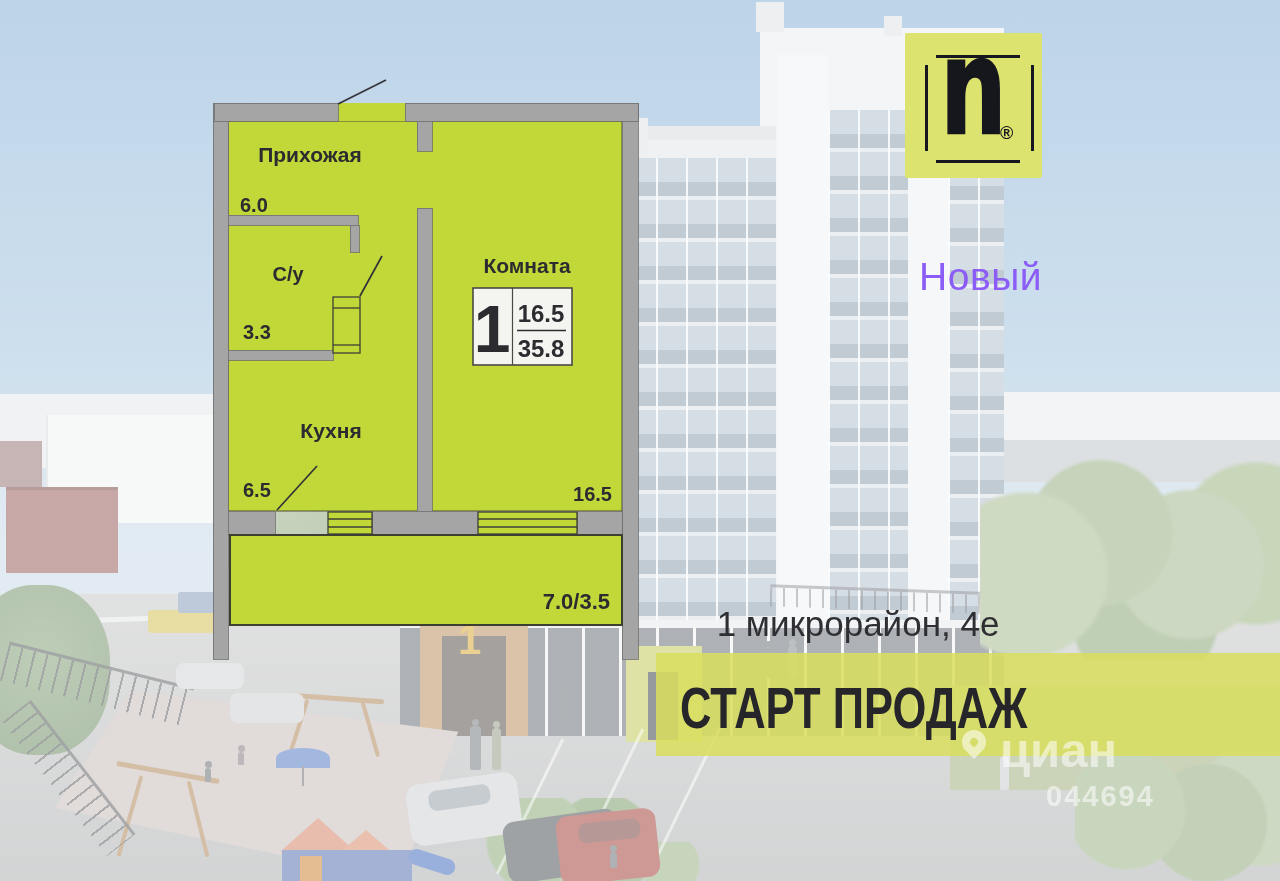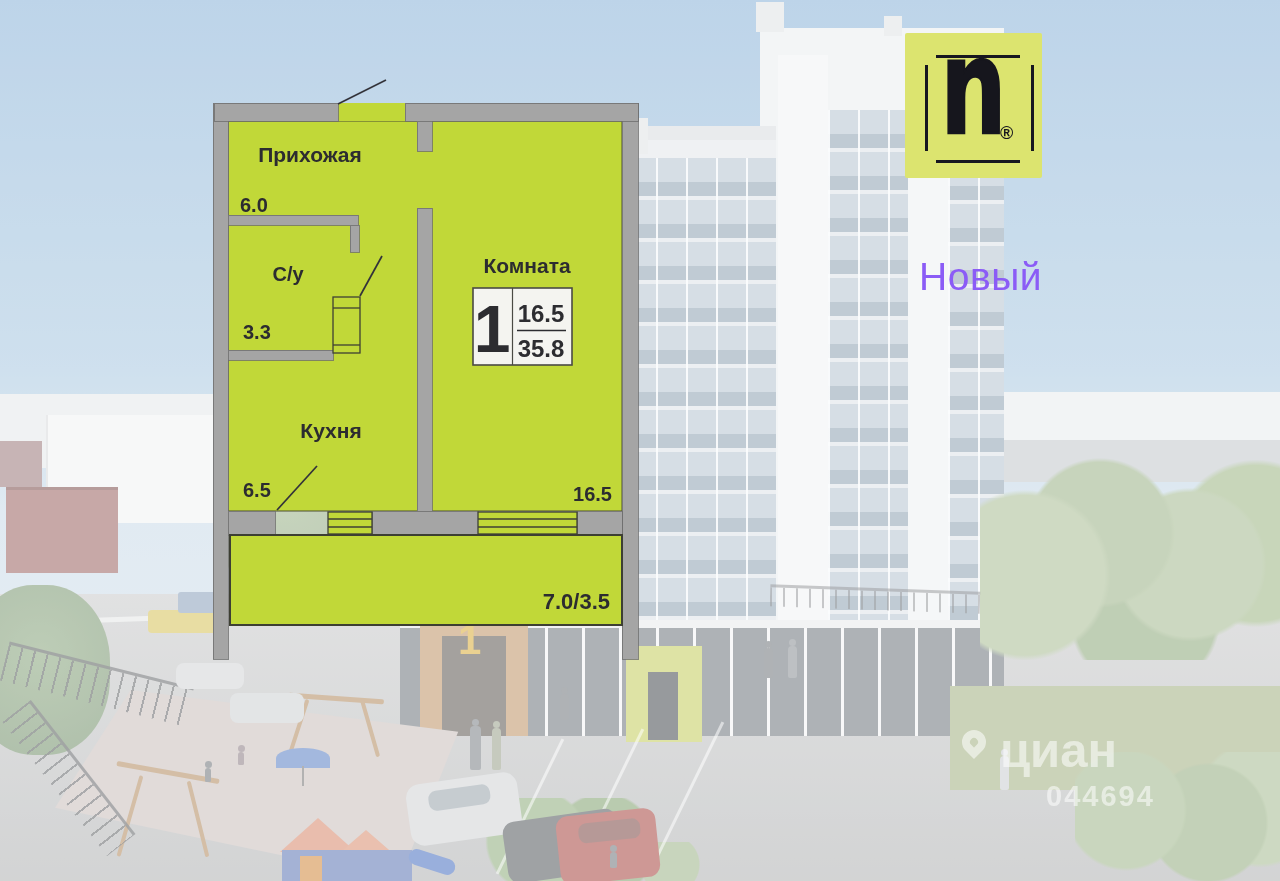--- a/index.html
+++ b/index.html
@@ -305,21 +305,25 @@
     <i class="lg-left"></i>
     <i class="lg-right"></i>
     <div class="logo-letter">n</div>
     <div class="logo-reg">®</div>
   </div>
 
   <div class="title">
     <div>Новый</div>
   </div>
 
-
+  <div class="location">1 микрорайон, 4е</div>
+
+  <div class="banner">
+    <span class="banner-text">СТАРТ ПРОДАЖ</span>
+  </div>
 
 
   <div class="watermark">
     <span class="wm-pin"></span>
     <span class="wm-brand">циан</span>
     <span class="wm-num">044694</span>
   </div>
 
 </div>
 

